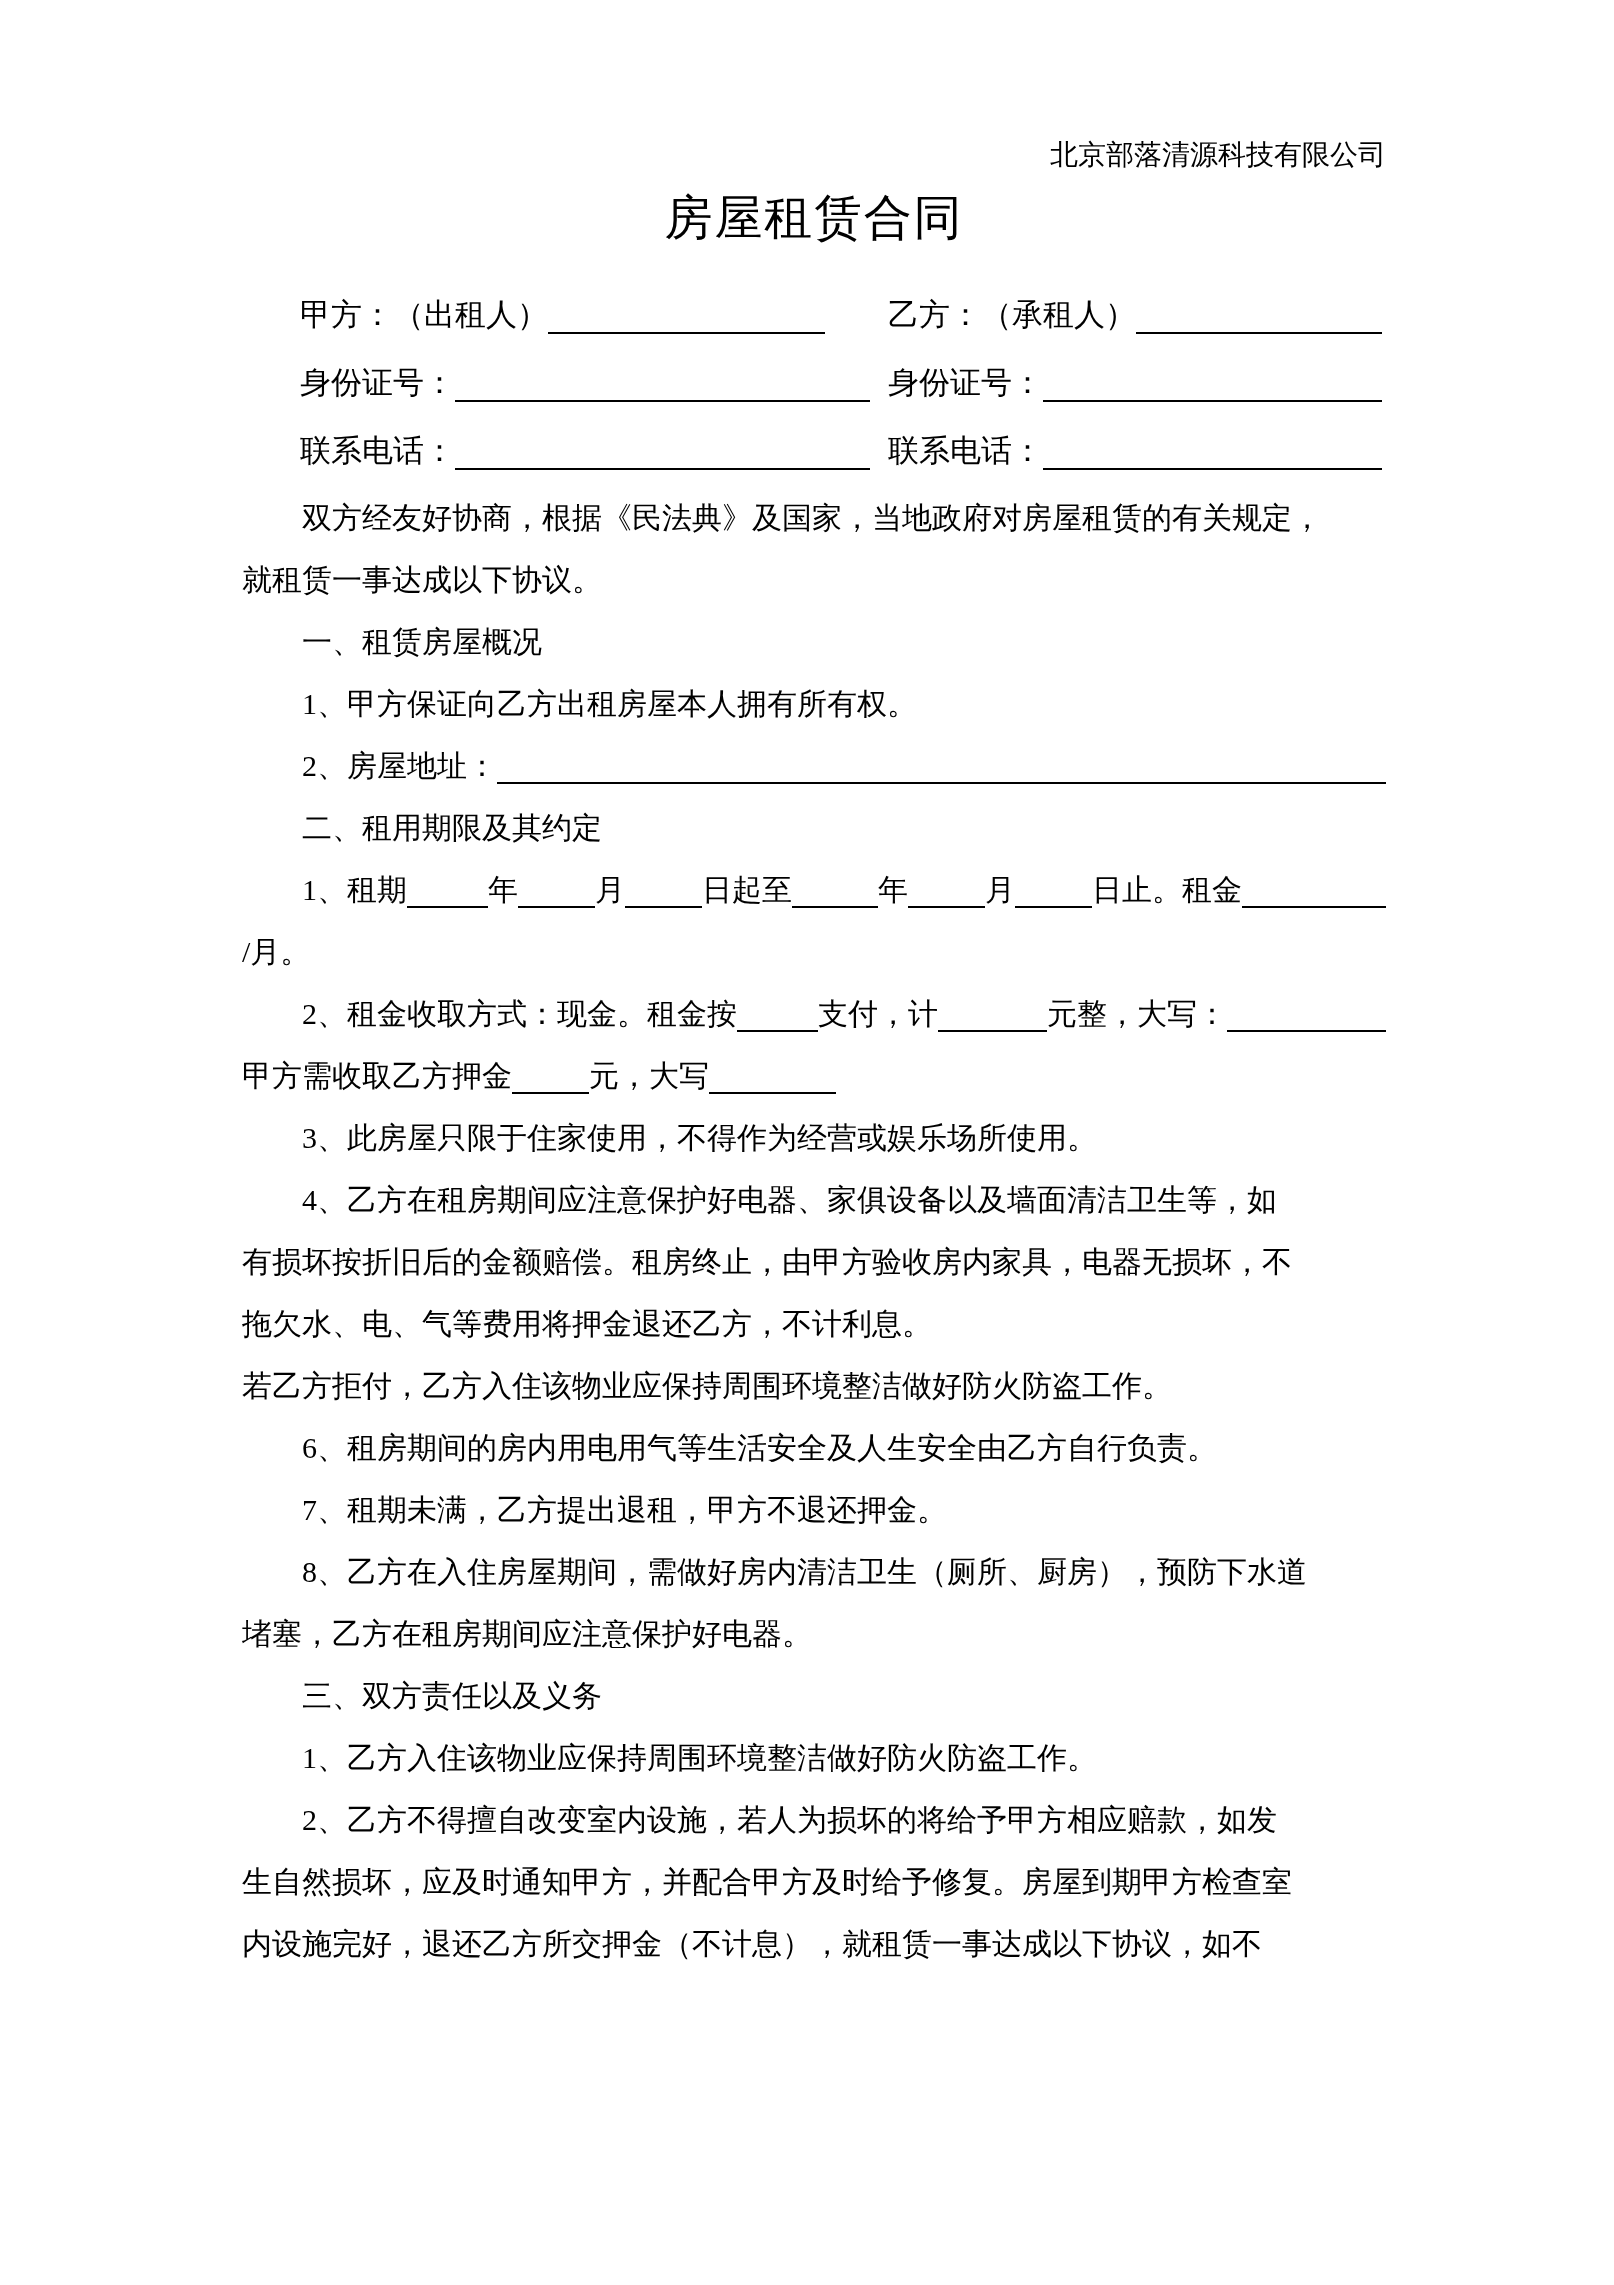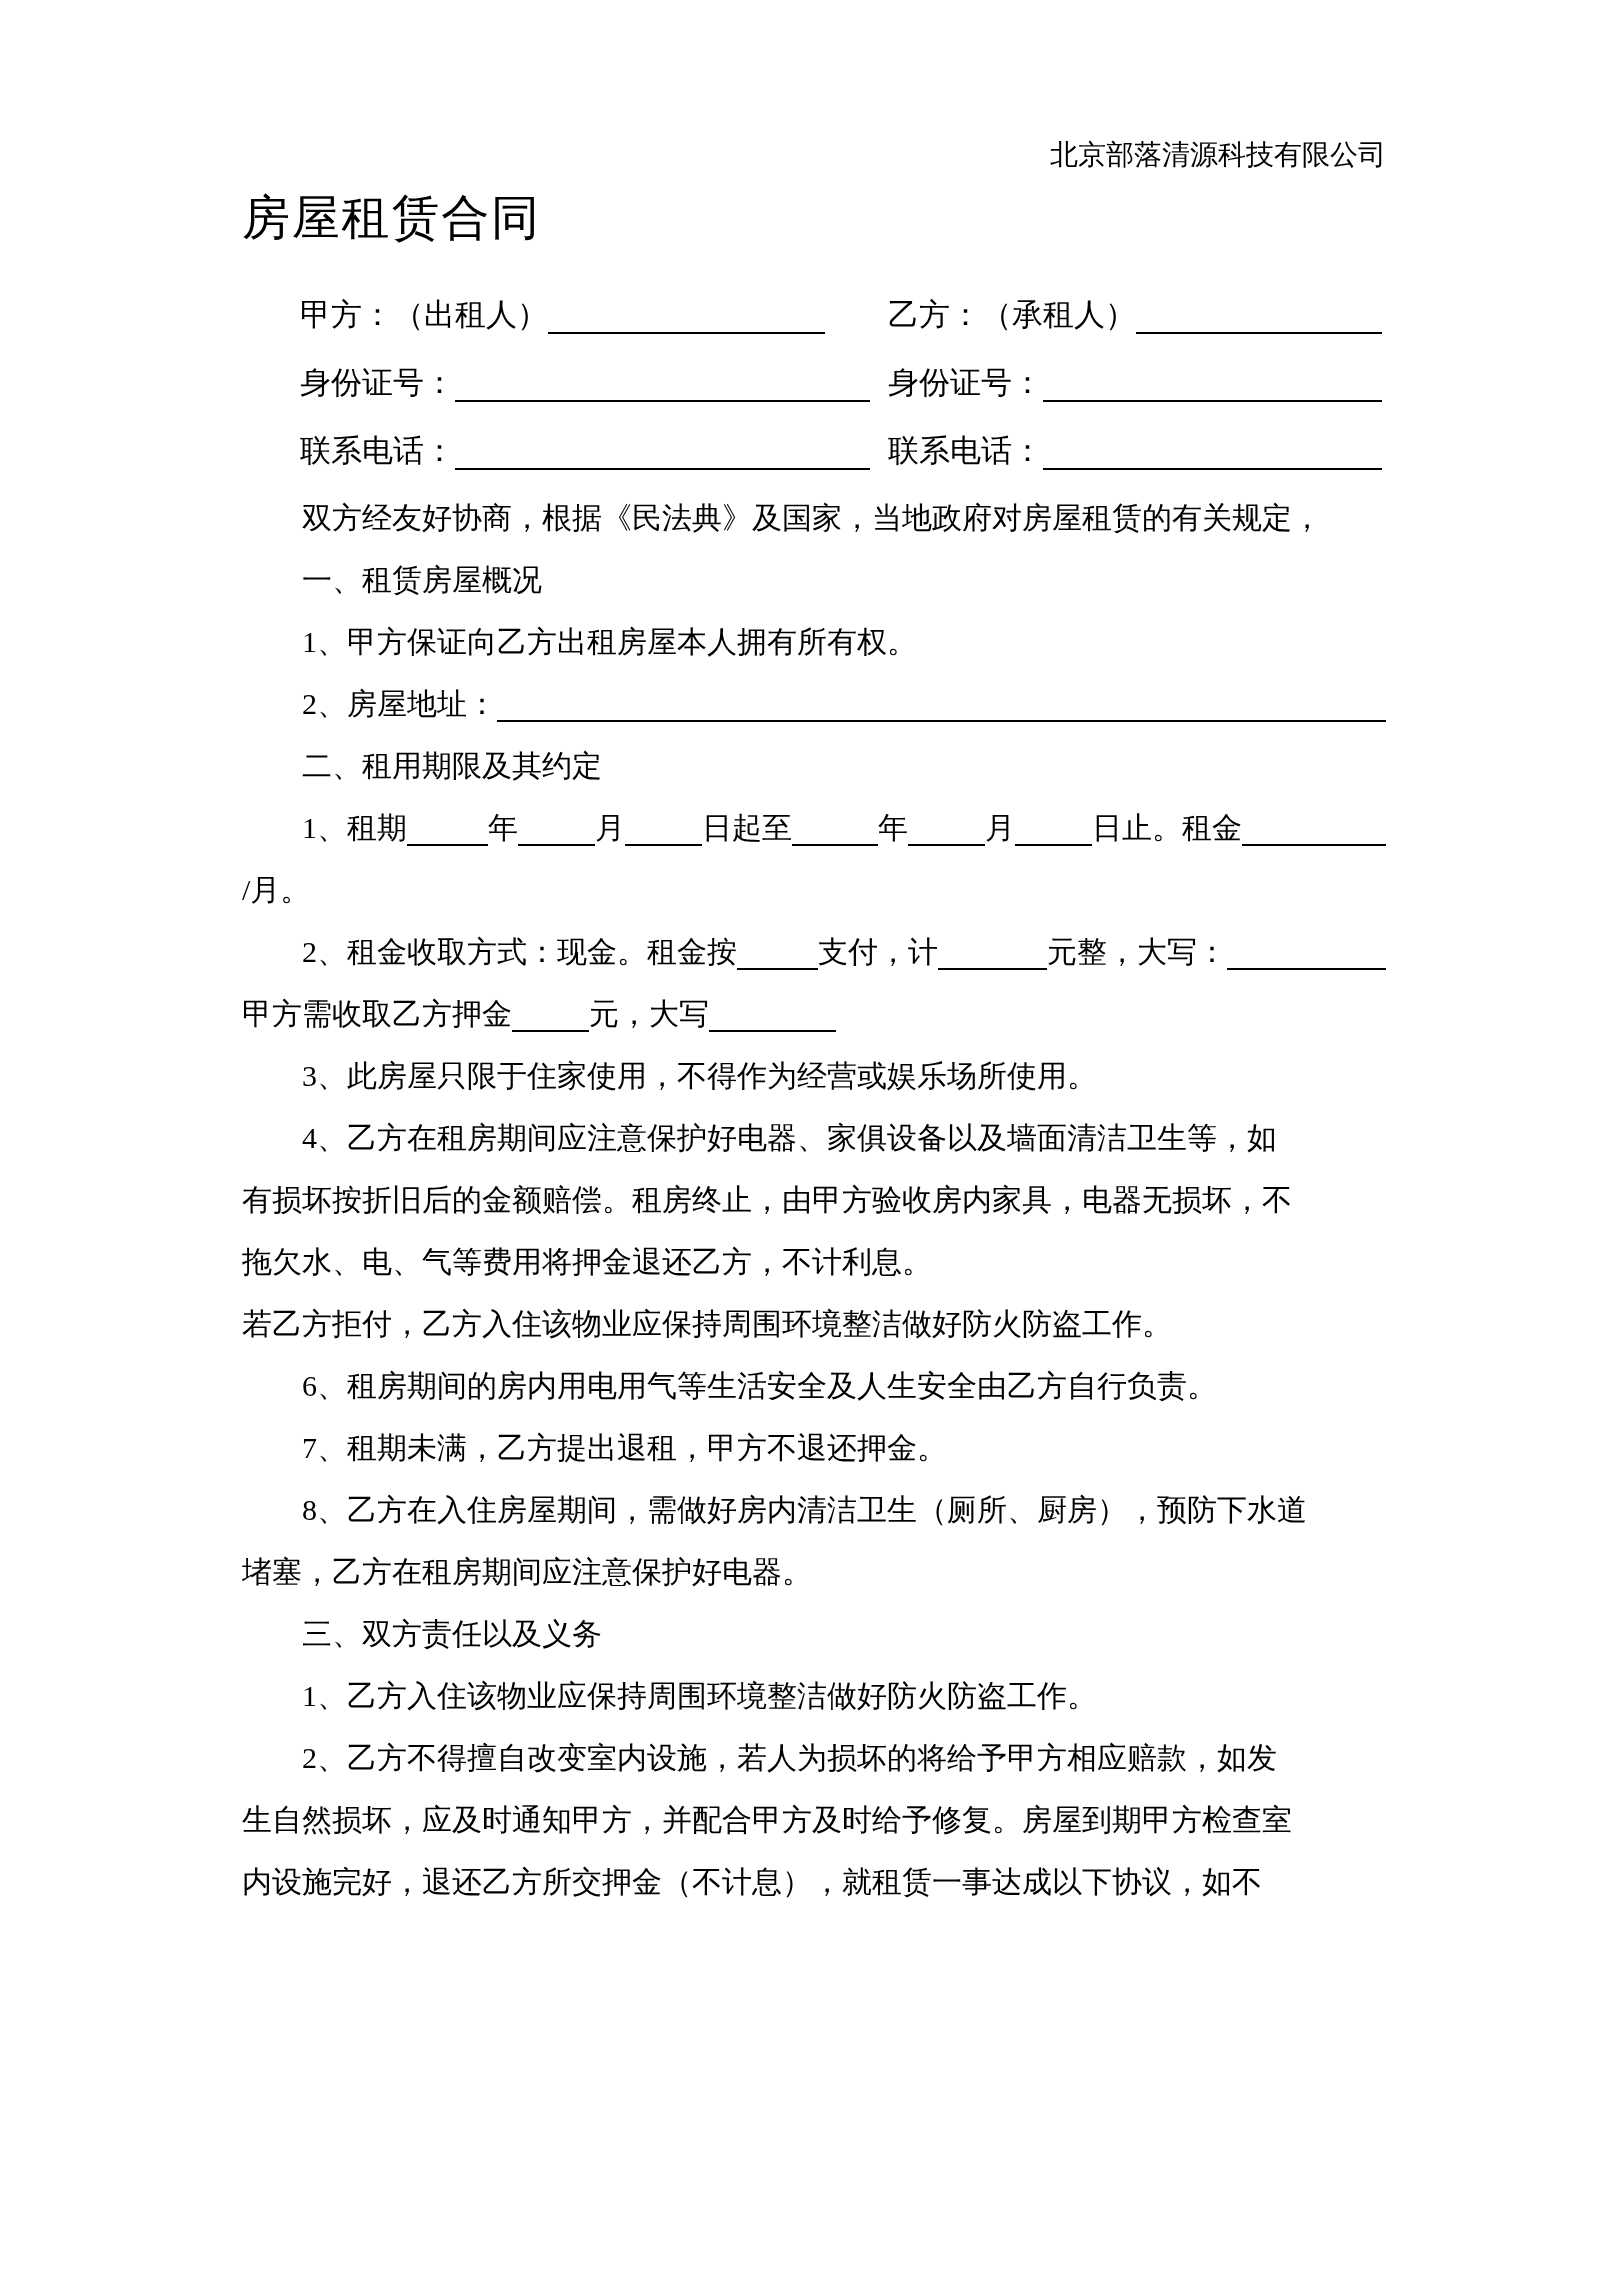--- a/index.html
+++ b/index.html
@@ -15,21 +15,21 @@
     overflow: hidden;
   }
   .header {
     text-align: right;
     font-size: 28px;
     line-height: 38px;
     height: 38px;
     white-space: pre;
   }
   .title {
-    text-align: left;
+    text-align: center;
     font-size: 48px;
     font-weight: 400;
     line-height: 65px;
     margin: 11px 0 5.4px 0;
     letter-spacing: 1.8px;
     white-space: pre;
   }
   .party-rows { margin-top: 31px; }
   .party-line {
     display: grid;
@@ -93,20 +93,21 @@
           <span class="blank grow" style="margin-right: 18px;"></span>
         </div>
         <div class="party-cell">
           <span class="t">联系电话：</span>
           <span class="blank grow" style="margin-right: 3.6px;"></span>
         </div>
       </div>
     </div>
   <div class="body-lines" id="body-lines">
       <div class="line indent"><span class="t">双方经友好协商，根据《民法典》及国家，当地政府对房屋租赁的有关规定，</span></div>
+      <div class="line"><span class="t">就租赁一事达成以下协议。</span></div>
       <div class="line indent"><span class="t">一、租赁房屋概况</span></div>
       <div class="line indent"><span class="t">1、甲方保证向乙方出租房屋本人拥有所有权。</span></div>
       <div class="line indent"><span class="t">2、房屋地址：</span><span class="blank grow"></span></div>
       <div class="line indent"><span class="t">二、租用期限及其约定</span></div>
       <div class="line indent"><span class="t">1、租期</span><span class="blank" style="width: 81px;"></span><span class="t">年</span><span class="blank" style="width: 77px;"></span><span class="t">月</span><span class="blank" style="width: 77px;"></span><span class="t">日起至</span><span class="blank" style="width: 86px;"></span><span class="t">年</span><span class="blank" style="width: 77px;"></span><span class="t">月</span><span class="blank" style="width: 77px;"></span><span class="t">日止。租金</span><span class="blank grow"></span></div>
       <div class="line"><span class="t">/月。</span></div>
       <div class="line indent"><span class="t">2、租金收取方式：现金。租金按</span><span class="blank" style="width: 81px;"></span><span class="t">支付，计</span><span class="blank" style="width: 109px;"></span><span class="t">元整，大写：</span><span class="blank grow"></span></div>
       <div class="line"><span class="t">甲方需收取乙方押金</span><span class="blank" style="width: 77px;"></span><span class="t">元，大写</span><span class="blank" style="width: 127px;"></span></div>
       <div class="line indent"><span class="t">3、此房屋只限于住家使用，不得作为经营或娱乐场所使用。</span></div>
       <div class="line indent"><span class="t">4、乙方在租房期间应注意保护好电器、家俱设备以及墙面清洁卫生等，如</span></div>

